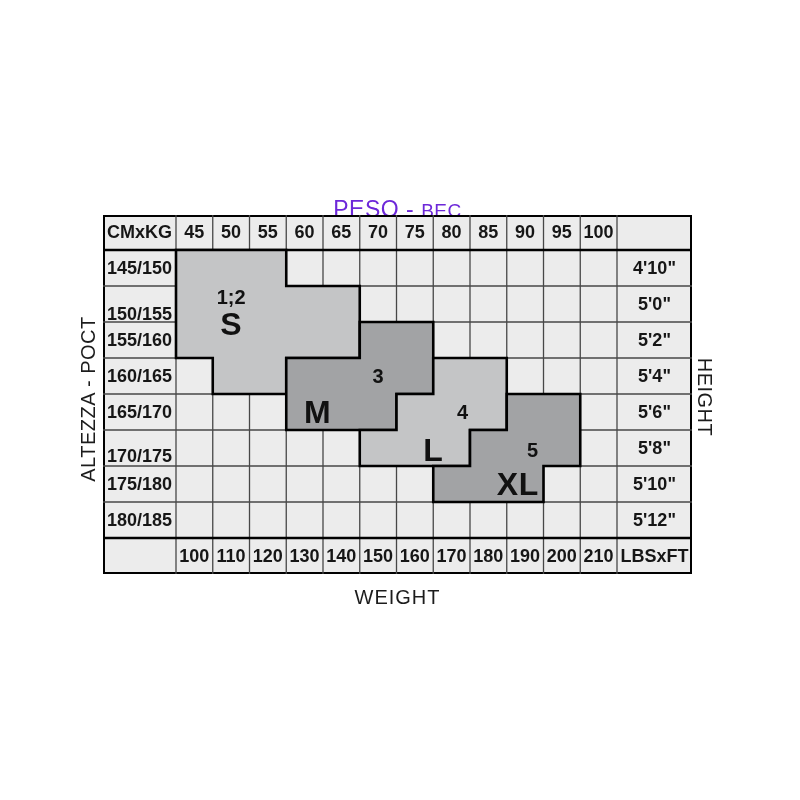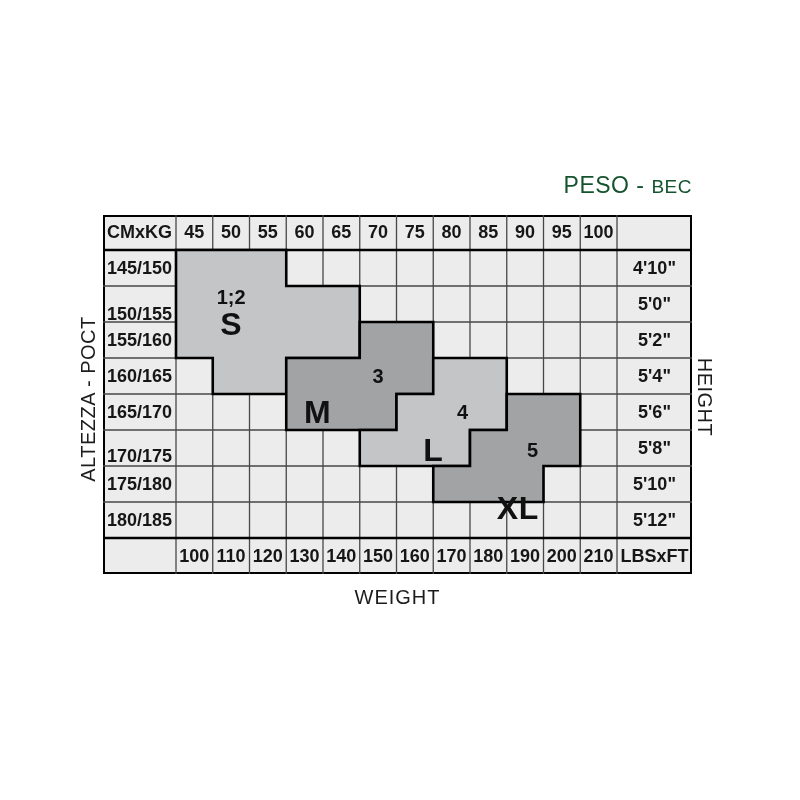--- a/index.html
+++ b/index.html
@@ -1,20 +1,20 @@
 <!DOCTYPE html>
 <html><head>
 <meta charset="utf-8">
 <style>
   html,body{margin:0;padding:0;background:#ffffff;}
   body{width:800px;height:800px;position:relative;overflow:hidden;
        font-family:"Liberation Sans",sans-serif;color:#141414;}
   .canvas{position:absolute;inset:0;}
-  .title{position:absolute;left:103px;top:172px;width:589px;height:26px;
-         text-align:right;font-size:23px;letter-spacing:.5px;color:#14532d;}
+  .title{position:absolute;left:103px;top:196px;width:589px;height:26px;
+         text-align:center;font-size:23px;letter-spacing:.5px;color:#6d28d9;}
   .title .small{font-size:19px;letter-spacing:.5px;}
   .axis{position:absolute;color:#1c1c1c;}
   .axis.bottom{left:103px;top:586px;width:589px;text-align:center;font-size:20px;letter-spacing:1px;}
   .axis.leftrot{left:-62px;top:388px;width:300px;height:22px;text-align:center;
                 font-size:20px;letter-spacing:.5px;transform:rotate(-90deg);}
   .axis.rightrot{left:606px;top:387px;width:200px;height:20px;text-align:center;
                  font-size:20px;letter-spacing:.5px;transform:rotate(90deg);}
   .table{position:absolute;left:103px;top:215px;width:589px;height:359px;}
   .table svg{position:absolute;left:0;top:0;}
   .cell{position:absolute;display:flex;align-items:center;justify-content:center;
@@ -105,20 +105,20 @@
         <div class="cell" style="left: 514px; top: 323px; width: 75px; height: 36px;">LBSxFT</div>
       </div>
     <div id="labels">
         <div class="region-label num" style="left: 128.125px; top: 81.8px;">1;2</div>
         <div class="region-label letter" style="left: 128.125px; top: 108.8px;">S</div>
         <div class="region-label num" style="left: 275.125px; top: 161px;">3</div>
         <div class="region-label letter" style="left: 214.487px; top: 197px;">M</div>
         <div class="region-label num" style="left: 359.65px; top: 197px;">4</div>
         <div class="region-label letter" style="left: 330.25px; top: 234.8px;">L</div>
         <div class="region-label num" style="left: 429.475px; top: 234.8px;">5</div>
-        <div class="region-label letter" style="left: 414.775px; top: 269px; margin-top: 24px;">XL</div>
+        <div class="region-label letter" style="left: 414.775px; top: 269px;">XL</div>
       </div>
   </div>
 
   <div class="axis bottom">WEIGHT</div>
   <div class="axis leftrot">ALTEZZA - POCT</div>
   <div class="axis rightrot">HEIGHT</div>
 </div>
 
 </body></html>

